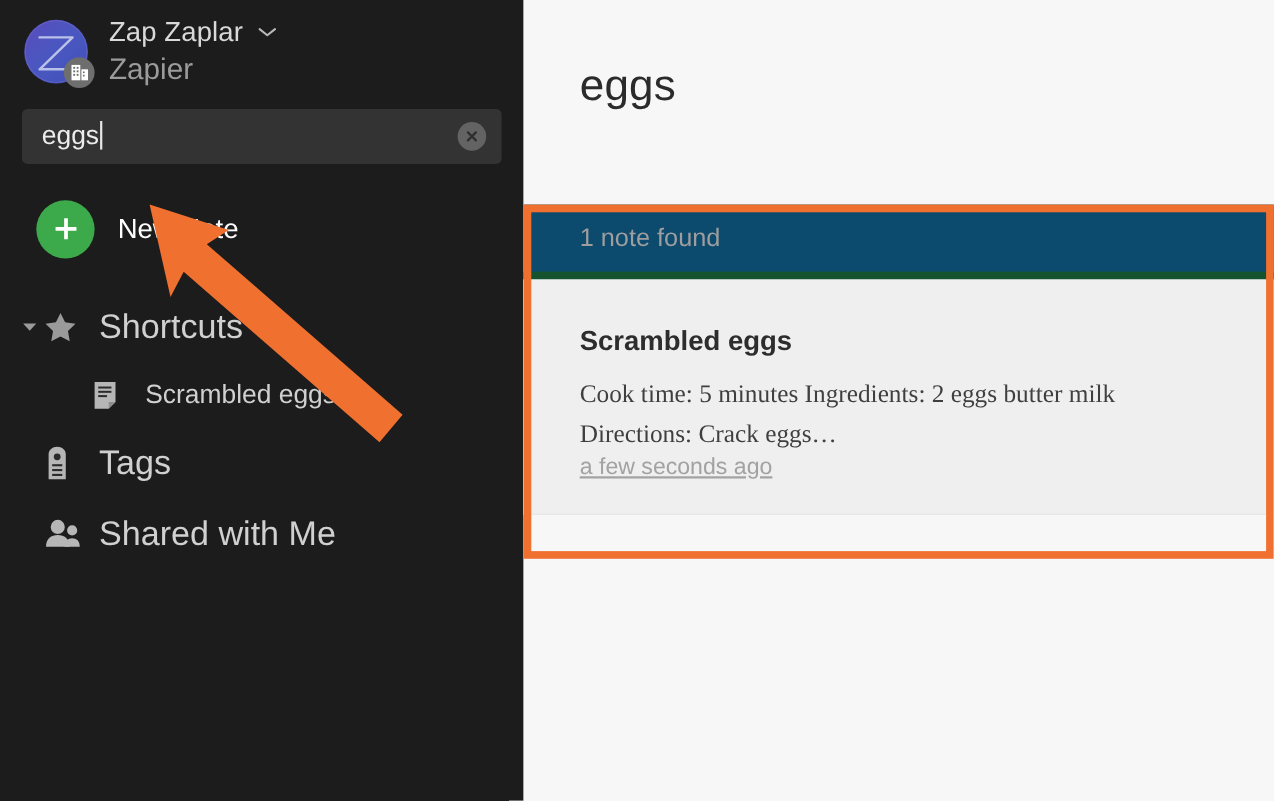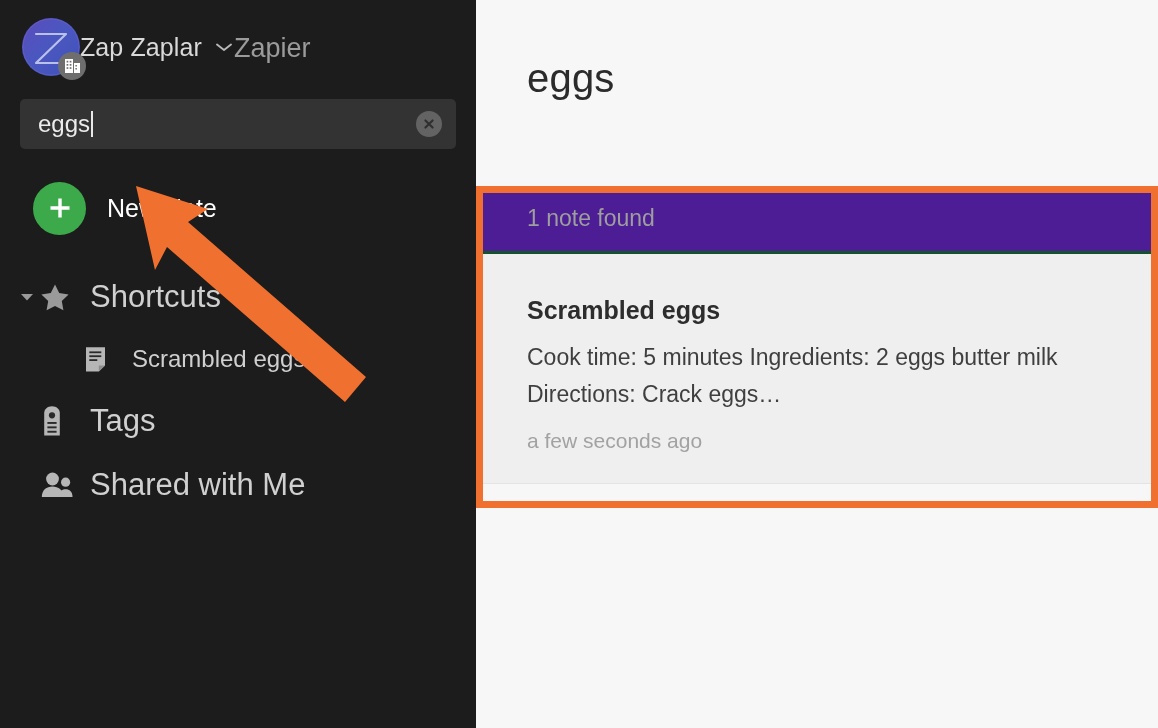--- a/index.html
+++ b/index.html
@@ -58,22 +58,23 @@
     bottom: -4px;
     width: 28px;
     height: 28px;
     border-radius: 50%;
     background: #6e6e6e;
     display: flex;
     align-items: center;
     justify-content: center;
   }
   .acct-text {
-    display: flex;
-    flex-direction: row;
+    margin-left: 19px;
+    display: flex;
+    flex-direction: column;
     justify-content: center;
     line-height: 1.15;
   }
   .acct-name-row {
     display: flex;
     align-items: center;
   }
   .acct-name {
     font-size: 25px;
     color: #d9d9d9;
@@ -209,46 +210,47 @@
     right: 0;
     background: #f7f7f7;
   }
   .results-header {
     height: 68px;
     display: flex;
     align-items: center;
     padding-left: 51px;
     font-size: 23px;
     color: #9e9e9e;
-    background: #4c1d95;
-    box-sizing: border-box;
-    border-bottom: 3px solid #14532d;
+    background: #0c4a6e;
+    box-sizing: border-box;
+    border-bottom: 7px solid #14532d;
   }
   .note-card {
     background: #efefef;
     padding: 42px 51px 30px 51px;
     box-sizing: border-box;
     border-bottom: 1px solid #e4e4e4;
   }
   .note-title {
     font-size: 25px;
     font-weight: bold;
     color: #2d2d2d;
     margin-bottom: 14px;
   }
   .note-snippet {
     font-size: 23px;
     color: #3f3f3f;
     line-height: 37px;
     max-width: 600px;
+    font-family: Liberation Serif, serif;
   }
   .note-time {
     font-size: 21px;
     color: #a2a2a2;
-    margin-top: 16px;
+    text-decoration: underline;
   }
 
   
   .annot-box {
     position: absolute;
     left: 476px;
     top: 186px;
     width: 682px;
     height: 322px;
     border: 7px solid #f07030;

